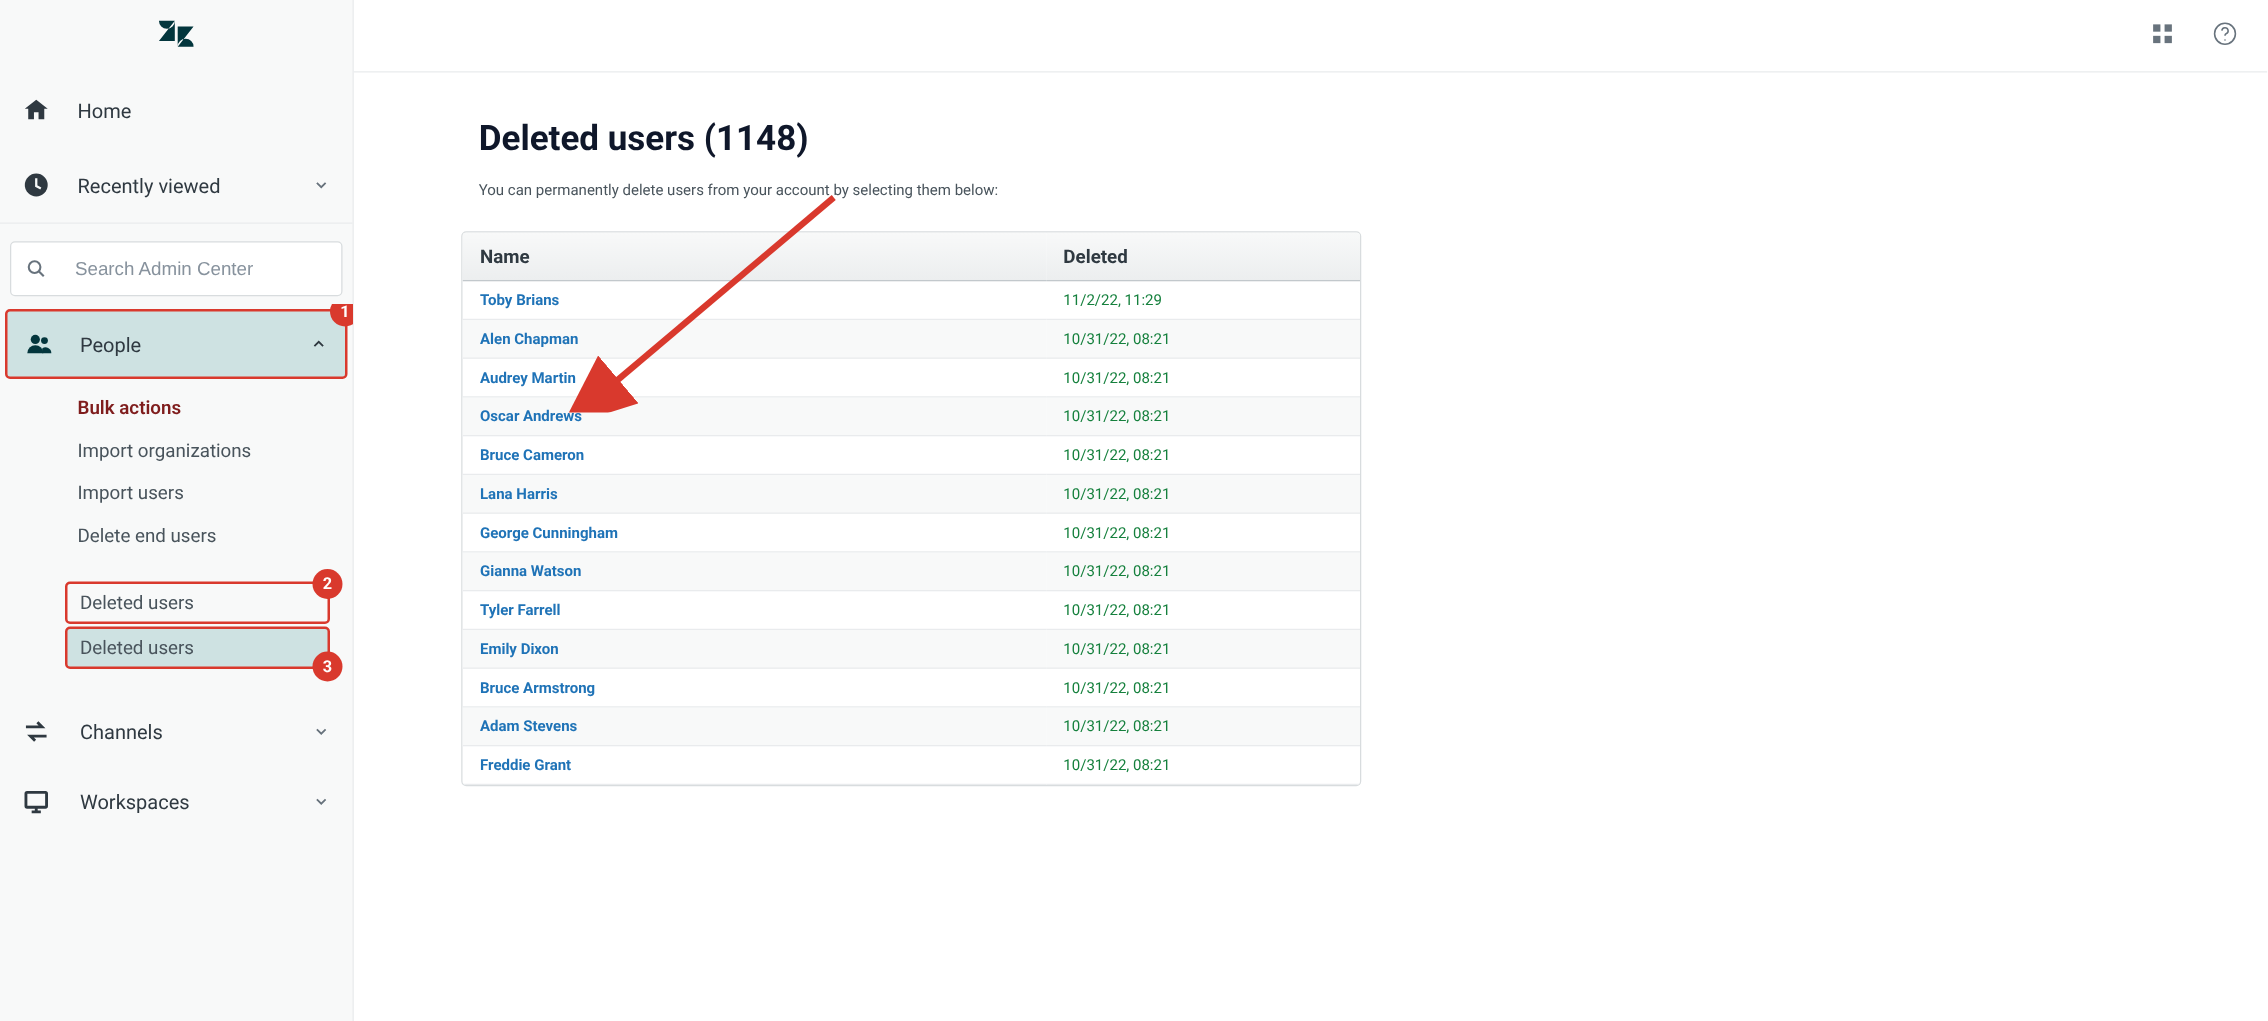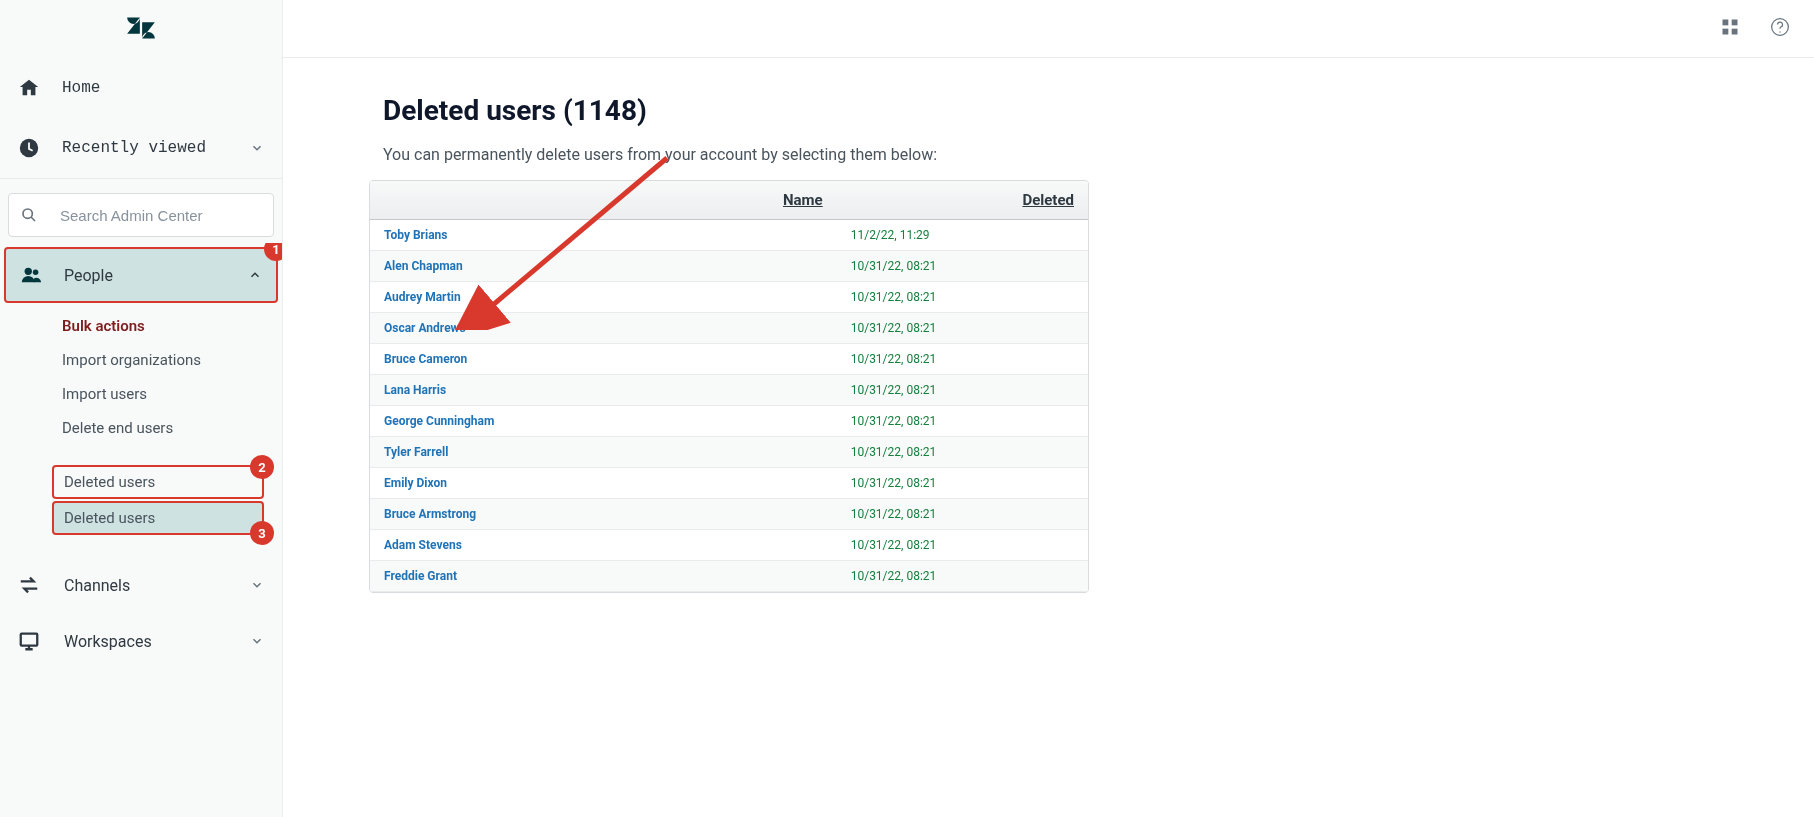--- a/index.html
+++ b/index.html
@@ -34,21 +34,21 @@
   .nav-top { border-bottom: 1px solid #e9ebed; }
   .nav-item {
     display: flex;
     align-items: center;
     height: 60px;
     padding: 0 18px;
     gap: 22px;
     cursor: pointer;
     color: #2f3941;
   }
-  .nav-item .label { font-size: 16px; flex: 1; font-family: Liberation Mono, monospace; }
+  .nav-item .label { font-size: 16px; flex: 1; }
   .nav-item svg.icon { width: 22px; height: 22px; fill: #2f3941; flex-shrink: 0; }
   .nav-item svg.chevron { width: 14px; height: 14px; fill: #68737d; }
 
   .search-wrap { padding: 14px 8px 6px 8px; }
   .search-box {
     display: flex;
     align-items: center;
     gap: 21px;
     border: 1px solid #d8dcde;
     border-radius: 4px;
@@ -160,42 +160,41 @@
     overflow-y: auto;
     padding: 36px 100px 0 100px;
   }
   h1 {
     font-size: 28px;
     font-weight: 700;
     margin: 0 0 18px 0;
     color: #0f172a;
   }
   .subtitle {
-    font-size: 16px;
+    font-size: 12px;
     color: #49545c;
-    margin-bottom: 16px;
+    margin-bottom: 26px;
   }
 
   .table-wrap {
     border: 1px solid #d8dcde;
     border-radius: 4px;
     overflow: hidden;
     width: 720px;
     margin-left: -14px;
   }
   table { width: 100%; border-collapse: collapse; }
   thead th {
     background: linear-gradient(#f8f9f9, #eceeef);
     border-bottom: 1px solid #c2c8cc;
-    text-align: right;
+    text-align: left;
     padding: 10px 14px;
     font-size: 15px;
     font-weight: 700;
     color: #2f3941;
-    text-decoration: underline;
   }
   tbody td {
     padding: 8px 14px;
     border-bottom: 1px solid #e9ebed;
     font-size: 12px;
   }
   tbody tr:nth-child(even) td { background: #f8f9f9; }
   tbody td.name a {
     color: #1f73b7;
     font-weight: 700;
@@ -365,20 +364,24 @@
             </tr>
             <tr>
               <td class="name"><a href="#">Lana Harris</a></td>
               <td class="deleted">10/31/22, 08:21</td>
             </tr>
             <tr>
               <td class="name"><a href="#">George Cunningham</a></td>
               <td class="deleted">10/31/22, 08:21</td>
             </tr>
             <tr>
+              <td class="name"><a href="#">Gianna Watson</a></td>
+              <td class="deleted">10/31/22, 08:21</td>
+            </tr>
+            <tr>
               <td class="name"><a href="#">Tyler Farrell</a></td>
               <td class="deleted">10/31/22, 08:21</td>
             </tr>
             <tr>
               <td class="name"><a href="#">Emily Dixon</a></td>
               <td class="deleted">10/31/22, 08:21</td>
             </tr>
             <tr>
               <td class="name"><a href="#">Bruce Armstrong</a></td>
               <td class="deleted">10/31/22, 08:21</td>

